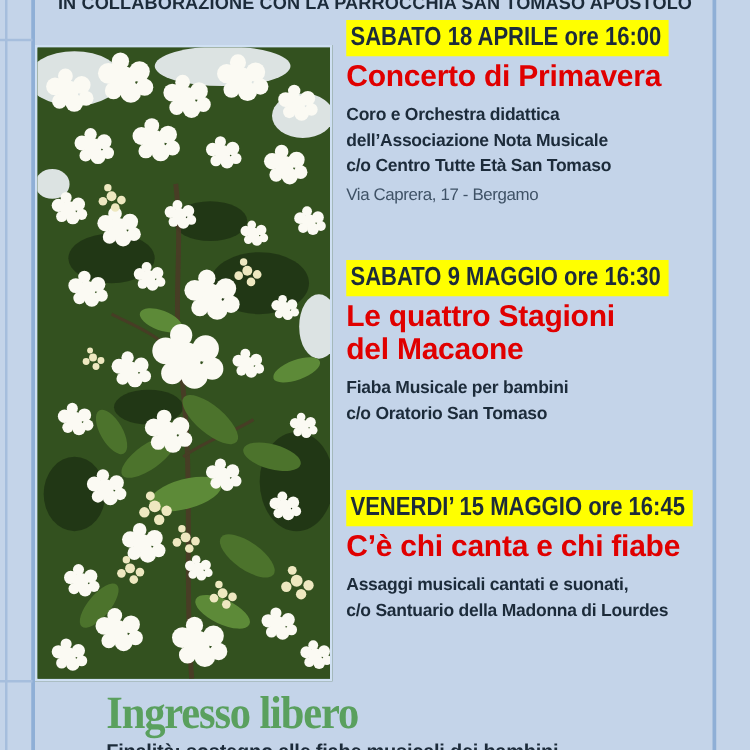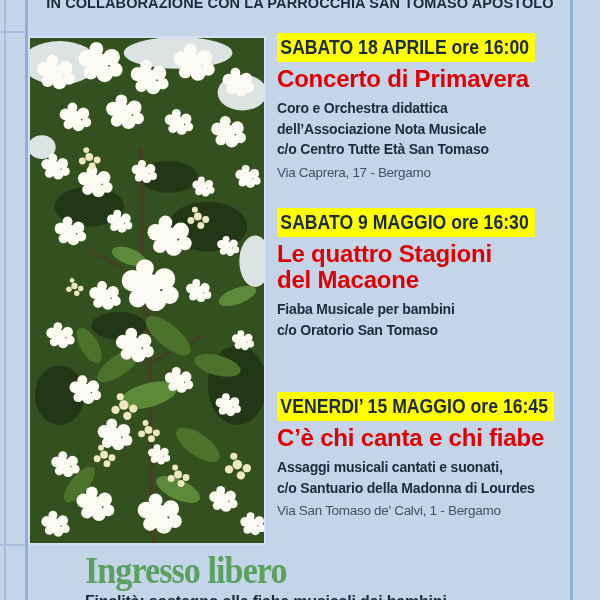--- a/index.html
+++ b/index.html
@@ -29,21 +29,21 @@
   
   .photo{
     position:absolute;left:28px;top:36px;width:238px;height:509px;
     border:2px solid var(--photo-border,#cfe0f3);
     box-sizing:border-box;background:#33511f;
   }
   .photo svg{display:block;width:100%;height:100%;}
 
   
   .event{position:absolute;left:277px;width:295px;}
-  #event-1{top:33px;}
+  #event-1{top:16px;}
   #event-2{top:208px;}
   #event-3{top:392px;}
   .band{
     display:inline-block;white-space:nowrap;
     background:var(--highlight,#ffff00);
     color:var(--dark-text,#1d2f3e);
     font-weight:bold;font-size:21px;line-height:1.15;
     padding:2px 7px 3px 4px;
     transform:scaleX(.84);transform-origin:left top;
   }
@@ -226,17 +226,16 @@
 
 <div class="event" id="event-3">
   <span class="band">VENERDI’ 15 MAGGIO ore 16:45</span>
   <div class="etitle">
     <div>C’è chi canta e chi fiabe</div>
   </div>
   <div class="edetails">
     <div>Assaggi musicali cantati e suonati,</div>
     <div>c/o Santuario della Madonna di Lourdes</div>
   </div>
-  <div class="eaddr">Via San Tomaso de' Calvi, 1 - Bergamo</div>
 </div>
 
 <div class="free">Ingresso libero</div>
 <div class="clipped">Finalità: sostegno alle fiabe musicali dei bambini</div>
 
 </body></html>

